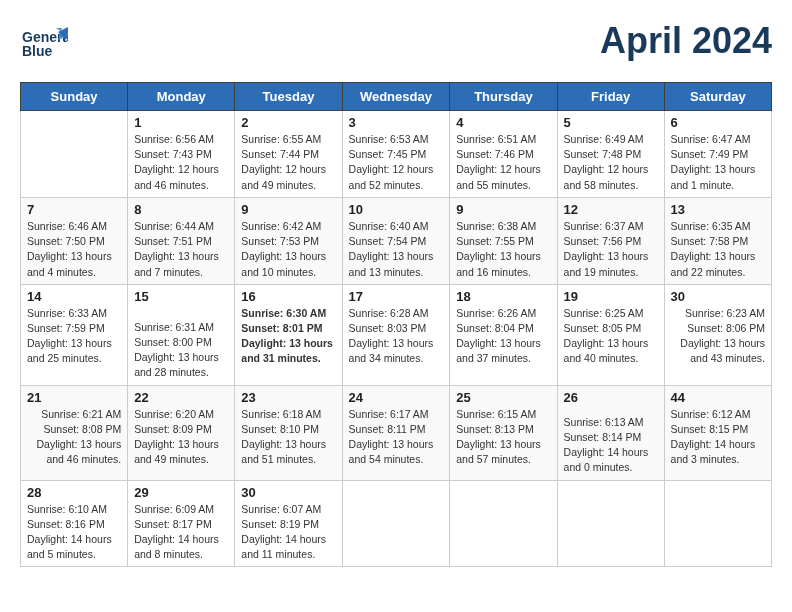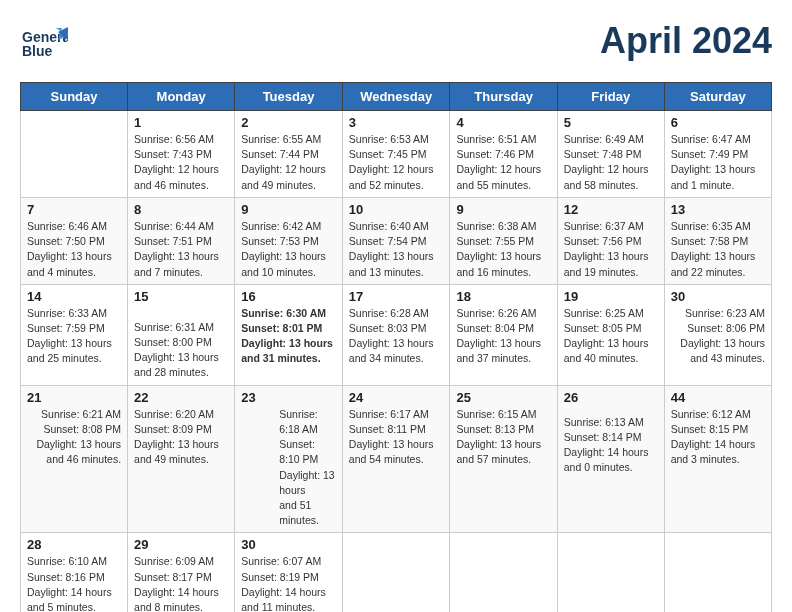--- a/index.html
+++ b/index.html
@@ -262,21 +262,21 @@
         </td>
         <td>
           <div class="day-num">22</div>
           <div class="day-info" style="white-space: pre-line;">Sunrise: 6:20 AM
 Sunset: 8:09 PM
 Daylight: 13 hours
 and 49 minutes.</div>
         </td>
         <td>
           <div class="day-num">23</div>
-          <div class="day-info" style="white-space: pre-line; margin-left: 38px;">Sunrise: 6:18 AM
+          <div class="day-info" style="white-space: pre-line;">Sunrise: 6:18 AM
 Sunset: 8:10 PM
 Daylight: 13 hours
 and 51 minutes.</div>
         </td>
         <td>
           <div class="day-num">24</div>
           <div class="day-info" style="white-space: pre-line;">Sunrise: 6:17 AM
 Sunset: 8:11 PM
 Daylight: 13 hours
 and 54 minutes.</div>

